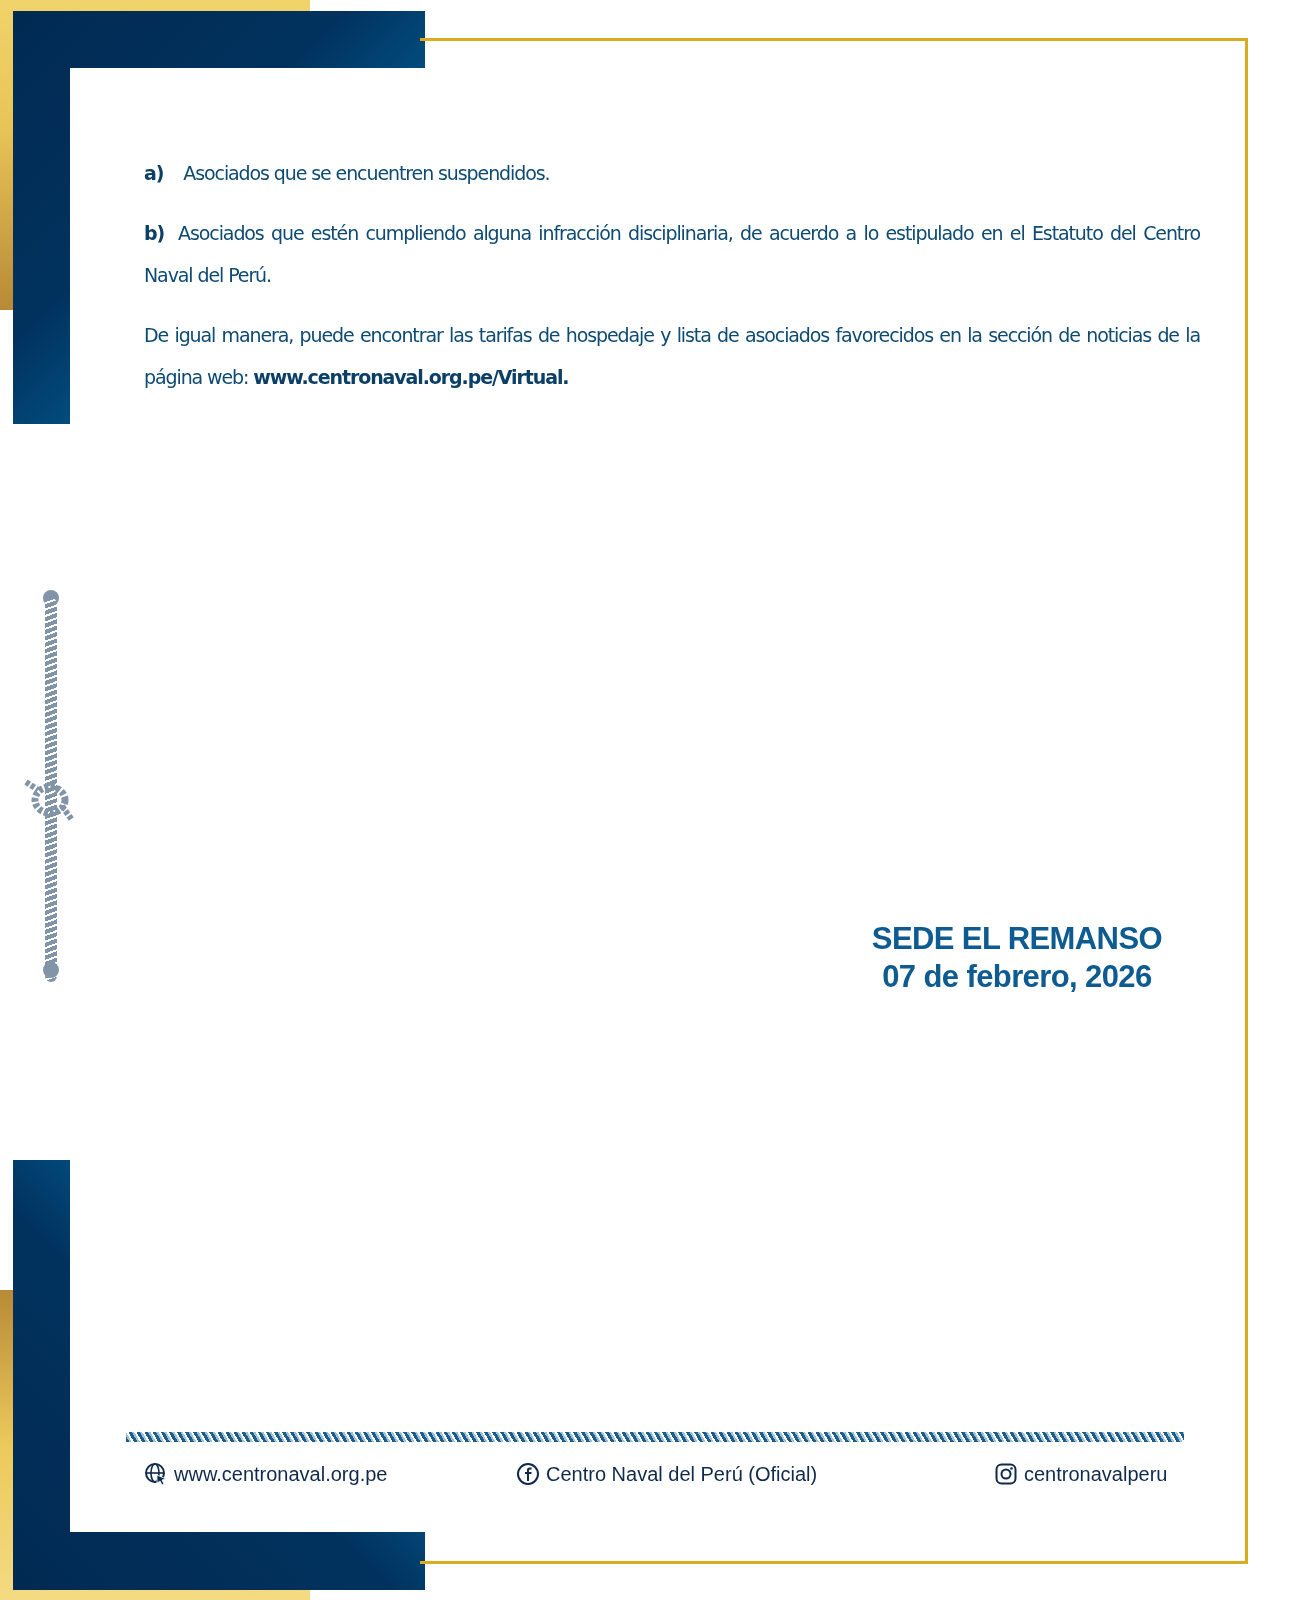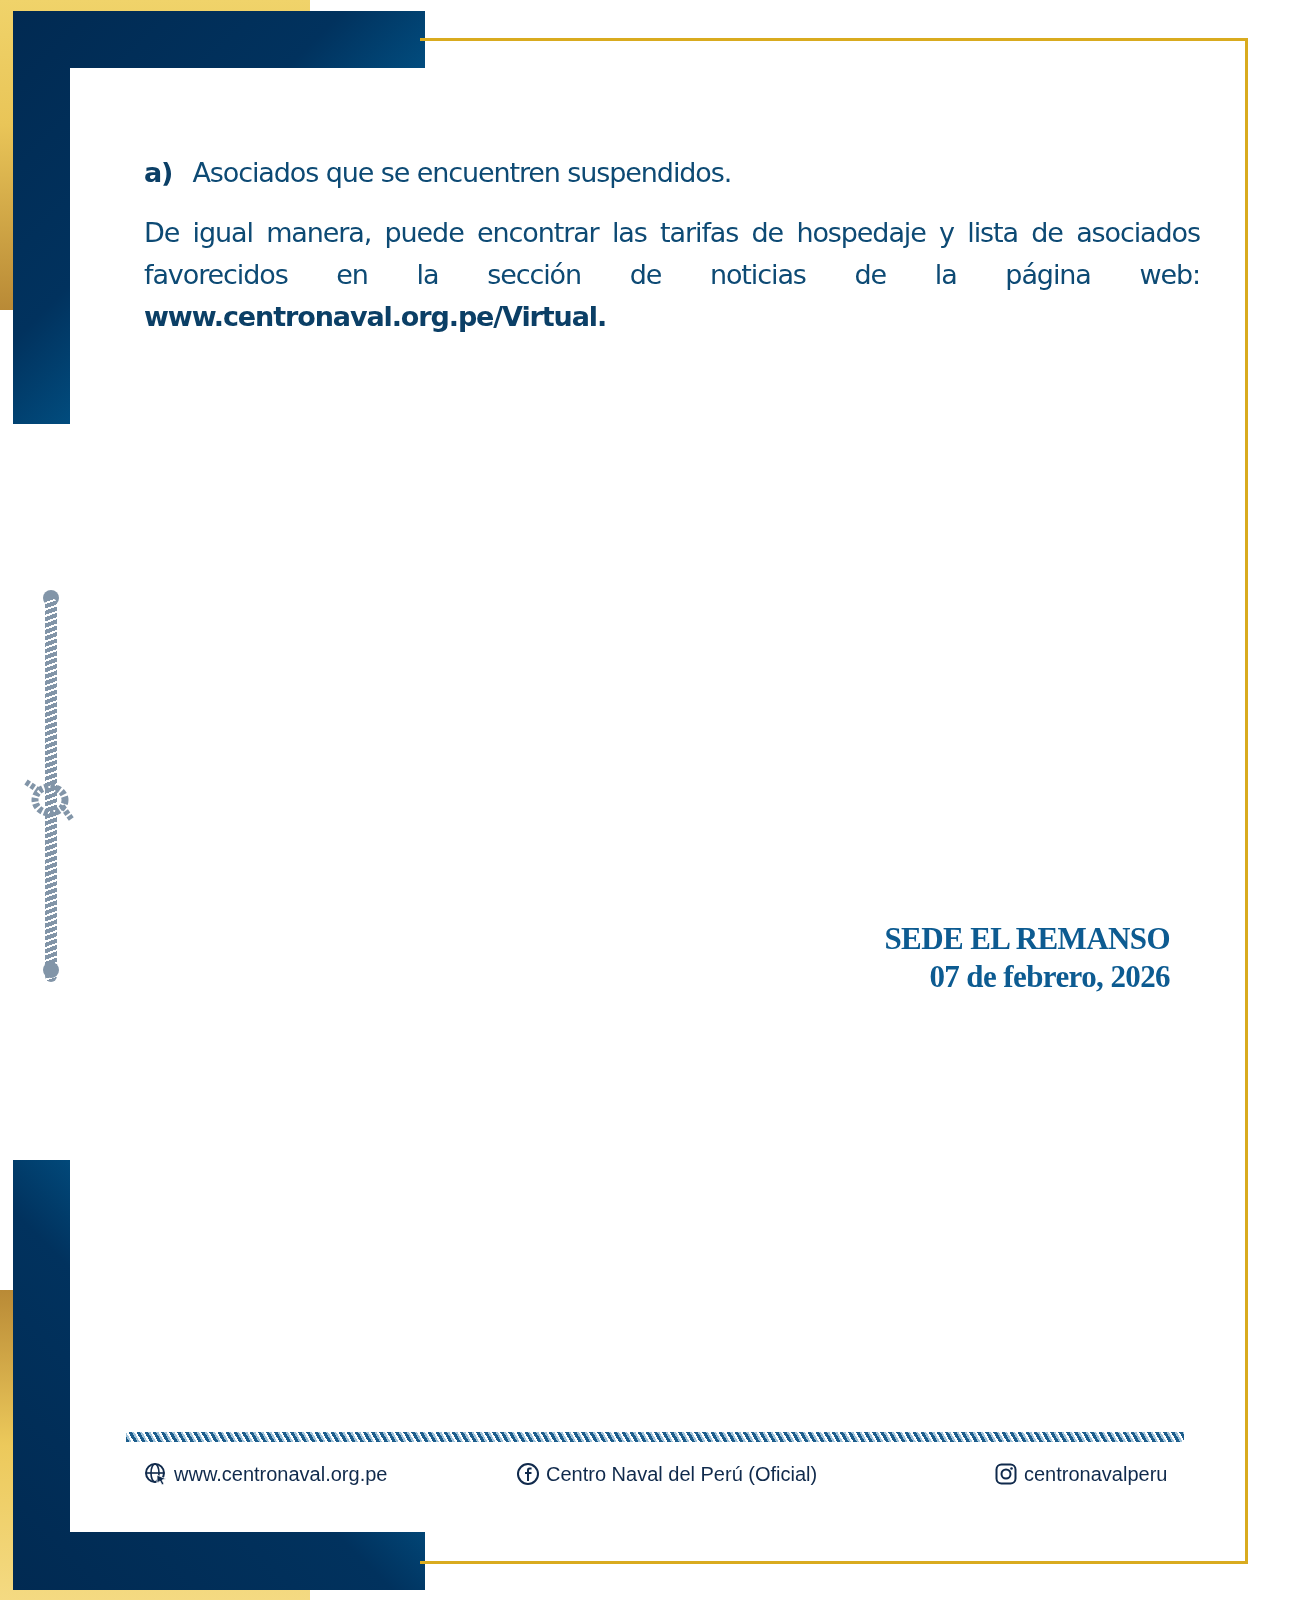--- a/index.html
+++ b/index.html
@@ -7,25 +7,25 @@
   .gold-strip-tl{position:absolute;left:0;top:0;width:310px;height:310px;background:linear-gradient(180deg,#f0d36a 0%,#e9c558 40%,#b98a36 100%);}
   .blue-block-tl{position:absolute;left:13px;top:11px;width:412px;height:413px;background:linear-gradient(135deg,#012a52 0%,#01325e 40%,#0270aa 80%,#0399d6 100%);}
   .white-inner-tl{position:absolute;left:70px;top:68px;width:360px;height:360px;background:#fff;}
   .gold-strip-bl{position:absolute;left:0;bottom:0;width:310px;height:310px;background:linear-gradient(0deg,#f4da82 0%,#ecc95b 50%,#b98a36 100%);}
   .blue-block-bl{position:absolute;left:13px;bottom:10px;width:412px;height:430px;background:linear-gradient(45deg,#012a52 0%,#01325e 45%,#0270aa 80%,#0399d6 100%);}
   .white-inner-bl{position:absolute;left:70px;bottom:68px;width:360px;height:372px;background:#fff;}
   .gold-frame{position:absolute;left:420px;top:38px;width:828px;height:1526px;border:3px solid #d9ab1f;border-left:none;box-sizing:border-box;}
   .rope-v{position:absolute;left:45px;top:598px;width:12px;height:384px;background:repeating-linear-gradient(160deg,#8295a8 0 4px,#ffffff 4px 6px);border-radius:6px;}
   .rope-cap{position:absolute;width:16px;height:16px;border-radius:50%;background:#8295a8;left:43px;}
   .knot{position:absolute;left:24px;top:778px;width:52px;height:46px;}
-  .content{position:absolute;left:144px;top:152px;width:1056px;color:#0d4a74;font-family:"DejaVu Sans",sans-serif;font-size:27px;line-height:42px;letter-spacing:-1.1px;}
+  .content{position:absolute;left:144px;top:152px;width:1056px;color:#0d4a74;font-family:"DejaVu Sans",sans-serif;font-size:19px;line-height:42px;letter-spacing:-1.1px;}
   .content p{margin:0 0 18px 0;text-align:justify;}
   .content b{color:#0b3f66;}
   .item .lbl{font-weight:bold;color:#0b3f66;margin-right:20px;}
-  .signature{position:absolute;right:144px;top:920px;text-align:right;color:#0d5b91;font-family:Liberation Serif, serif;font-weight:bold;font-size:31px;line-height:38px;letter-spacing:-0.6px;}
+  .signature{position:absolute;right:152px;top:920px;text-align:center;color:#0d5b91;font-family:Liberation Sans, sans-serif;font-weight:bold;font-size:31px;line-height:38px;letter-spacing:-0.6px;}
   .rope-h{position:absolute;left:126px;top:1432px;width:1058px;height:10px;background:repeating-linear-gradient(60deg,#1c5d8c 0 3px,#9fc2d9 3px 5px,#ffffff 5px 7px);}
   .footer{position:absolute;top:1462px;left:0;width:1314px;height:30px;font-family:"Liberation Sans",sans-serif;font-size:20px;color:#102a4c;}
   .f-item{position:absolute;display:flex;align-items:center;gap:6px;}
   .f-item svg{width:24px;height:24px;}
 </style>
 </head>
 <body>
 
 <div class="gold-strip-tl"></div>
 <div class="blue-block-tl"></div>
@@ -42,20 +42,23 @@
 <div class="rope-cap" style="top:962px"></div>
 <svg class="knot" viewBox="0 0 52 46">
   <ellipse cx="26" cy="22" rx="15" ry="13" fill="none" stroke="#8295a8" stroke-width="7" stroke-dasharray="4 2"></ellipse>
   <path d="M2 4 L14 12" stroke="#8295a8" stroke-width="6" stroke-dasharray="4 2"></path>
   <path d="M38 28 L48 42" stroke="#8295a8" stroke-width="6" stroke-dasharray="4 2"></path>
 </svg>
 
 <div class="content">
   <p class="item">
     <span class="lbl">a)</span><span>Asociados que se encuentren suspendidos.</span>
+  </p>
+  <p class="item">
+    <span class="lbl" style="margin-right:14px">b)</span><span>Asociados que estén cumpliendo alguna infracción disciplinaria, de acuerdo a lo estipulado en el Estatuto del Centro Naval del Perú.</span>
   </p>
   <p>
     <span>De igual manera, puede encontrar las tarifas de hospedaje y lista de asociados favorecidos en la sección de noticias de la página web: </span><b>www.centronaval.org.pe/Virtual.</b>
   </p>
 </div>
 
 <div class="signature">
   <div>SEDE EL REMANSO</div>
   <div>07 de febrero, 2026</div>
 </div>

